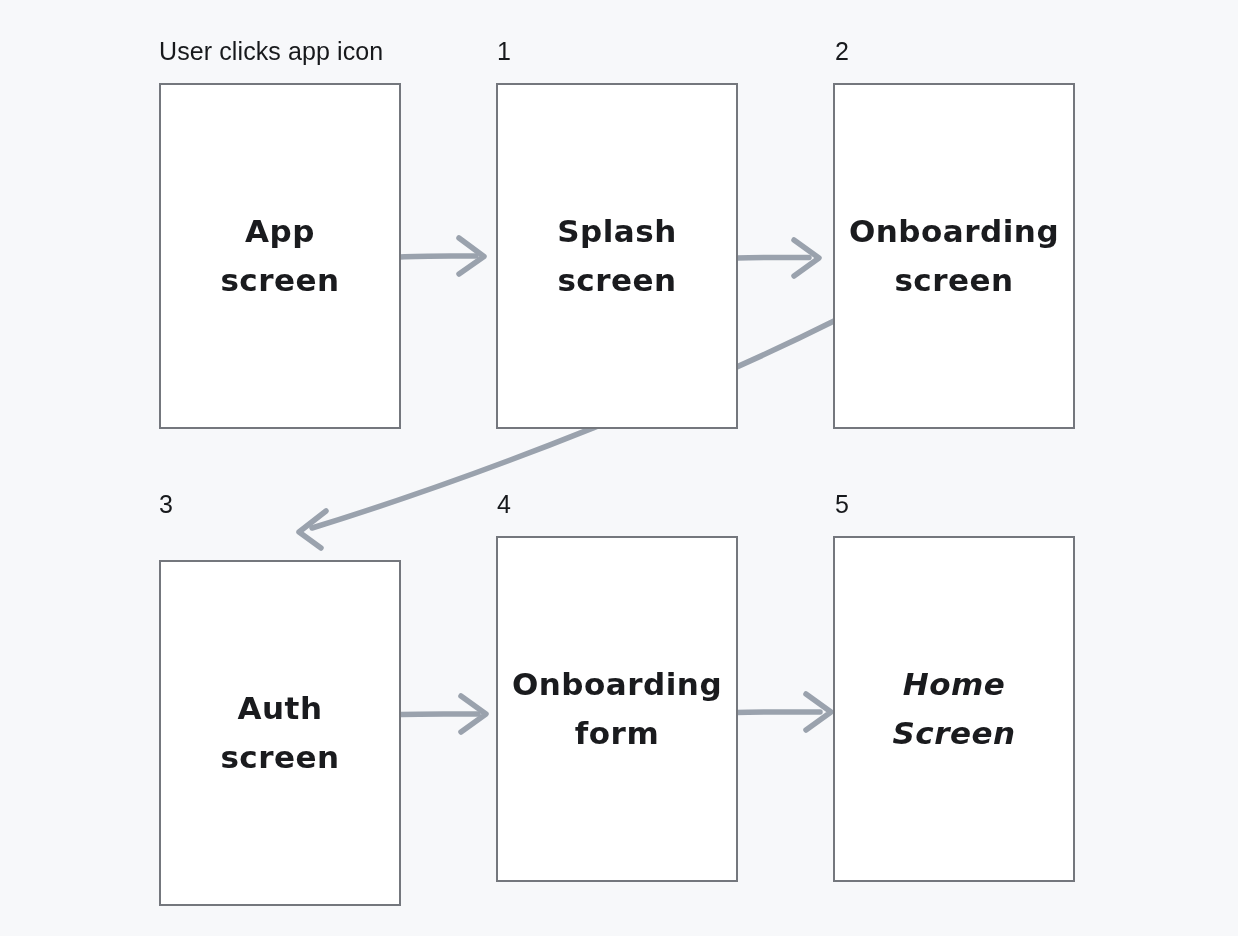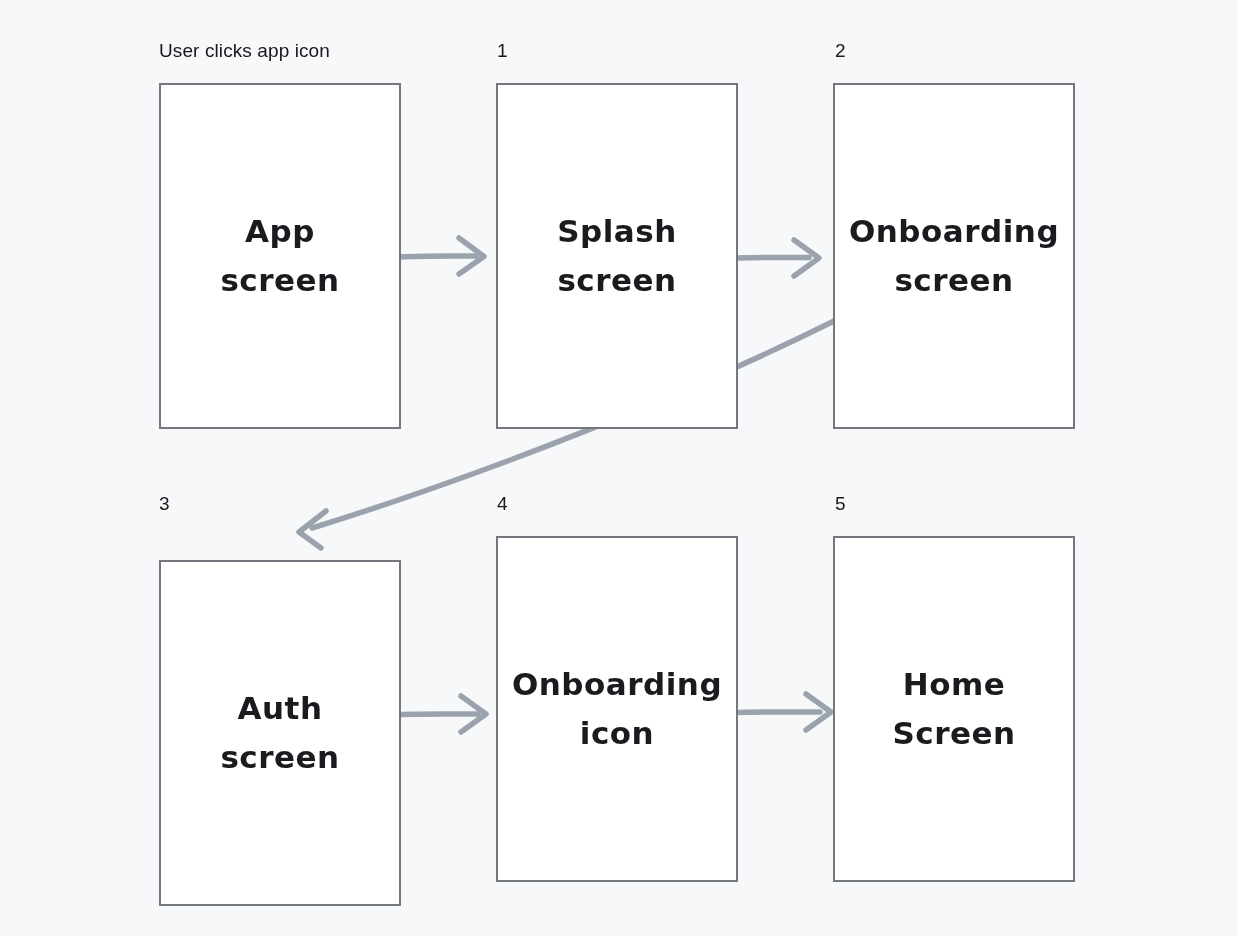--- a/index.html
+++ b/index.html
@@ -10,21 +10,21 @@
   }
   .canvas {
     position: relative;
     width: 1238px;
     height: 936px;
     background: #f7f8fa;
     overflow: hidden;
   }
   .screen-label {
     position: absolute;
-    font-size: 19px;
+    font-size: 25px;
     line-height: 24px;
     color: #17191c;
     font-weight: 400;
     letter-spacing: 0.1px;
     white-space: nowrap;
   }
   .screen-box {
     position: absolute;
     width: 242px;
     height: 346px;
@@ -51,21 +51,21 @@
   #label-2 { left: 835px; top: 39px; }
   #label-3 { left: 159px; top: 492px; }
   #label-4 { left: 497px; top: 492px; }
   #label-5 { left: 835px; top: 492px; }
 
   #box-0 { left: 159px; top: 83px; }
   #box-1 { left: 496px; top: 83px; justify-content: center; }
   #box-2 { left: 833px; top: 83px; }
   #box-3 { left: 159px; top: 536px; margin-top: 24px; }
   #box-4 { left: 496px; top: 536px; }
-  #box-5 { left: 833px; top: 536px; }
+  #box-5 { left: 833px; top: 536px; font-style: italic; }
 
   .arrow-layer {
     position: absolute;
     left: 0; top: 0;
     width: 1238px;
     height: 936px;
     pointer-events: none;
   }
   .arrow-layer path {
     fill: none;
@@ -121,20 +121,20 @@
   <div class="screen-box" id="box-2">
     <div class="screen-caption">Onboarding</div>
     <div class="screen-caption">screen</div>
   </div>
   <div class="screen-box" id="box-3">
     <div class="screen-caption">Auth</div>
     <div class="screen-caption">screen</div>
   </div>
   <div class="screen-box" id="box-4">
     <div class="screen-caption">Onboarding</div>
-    <div class="screen-caption">icon</div>
+    <div class="screen-caption">form</div>
   </div>
   <div class="screen-box" id="box-5">
     <div class="screen-caption">Home</div>
     <div class="screen-caption">Screen</div>
   </div>
 
 </div>
 
 </body></html>

